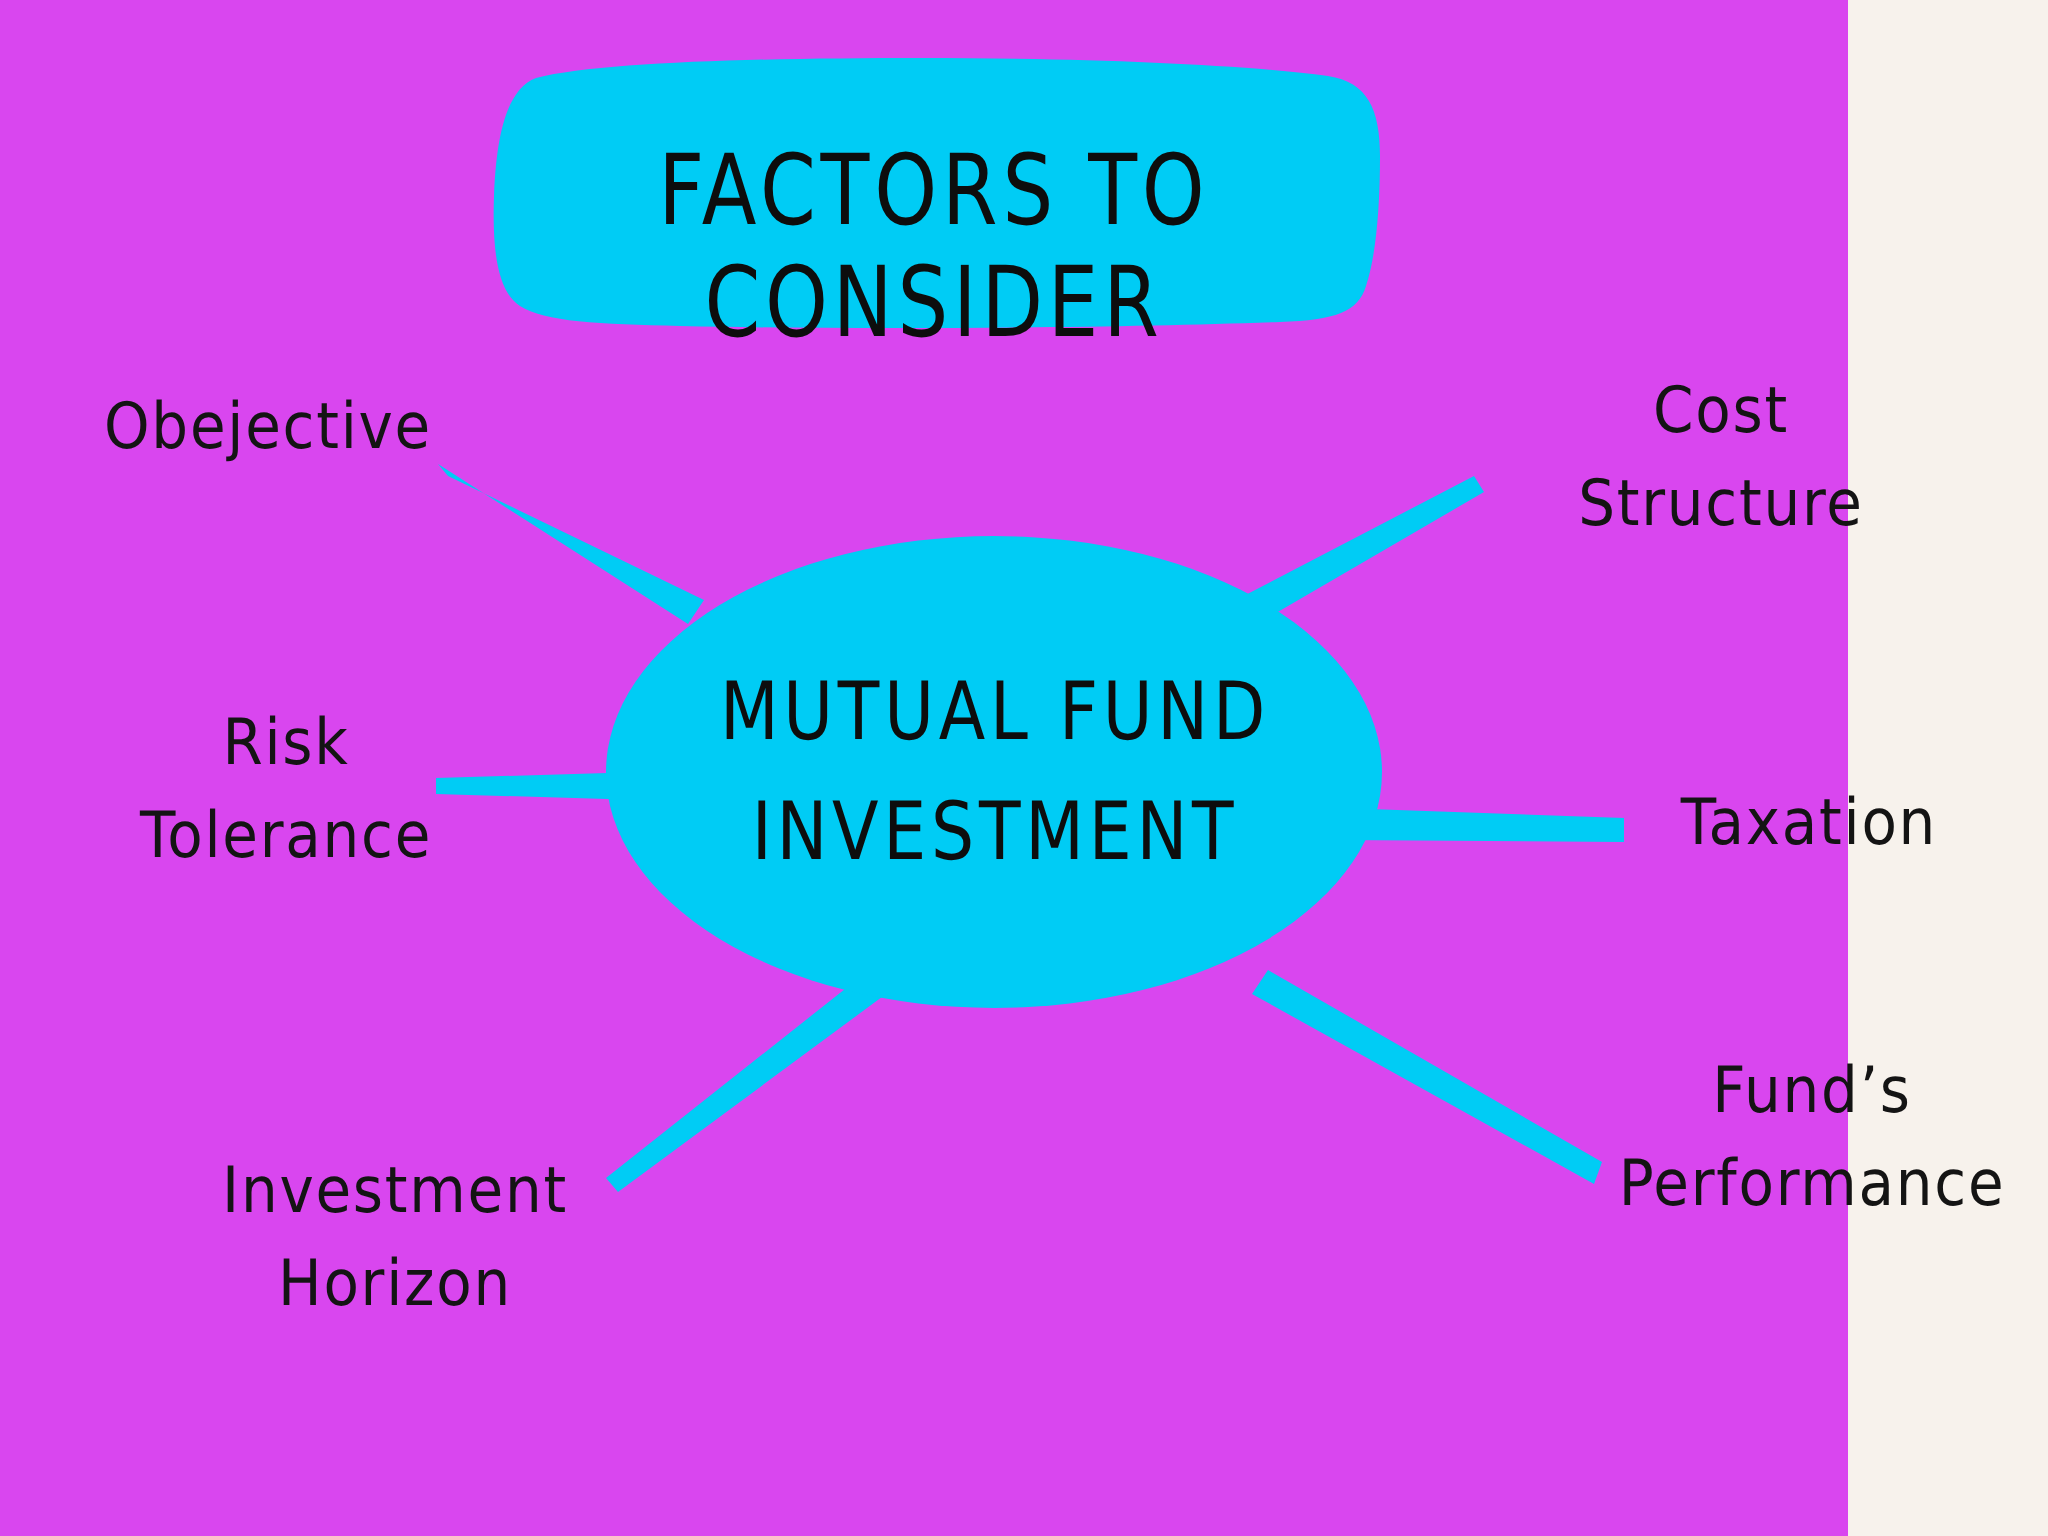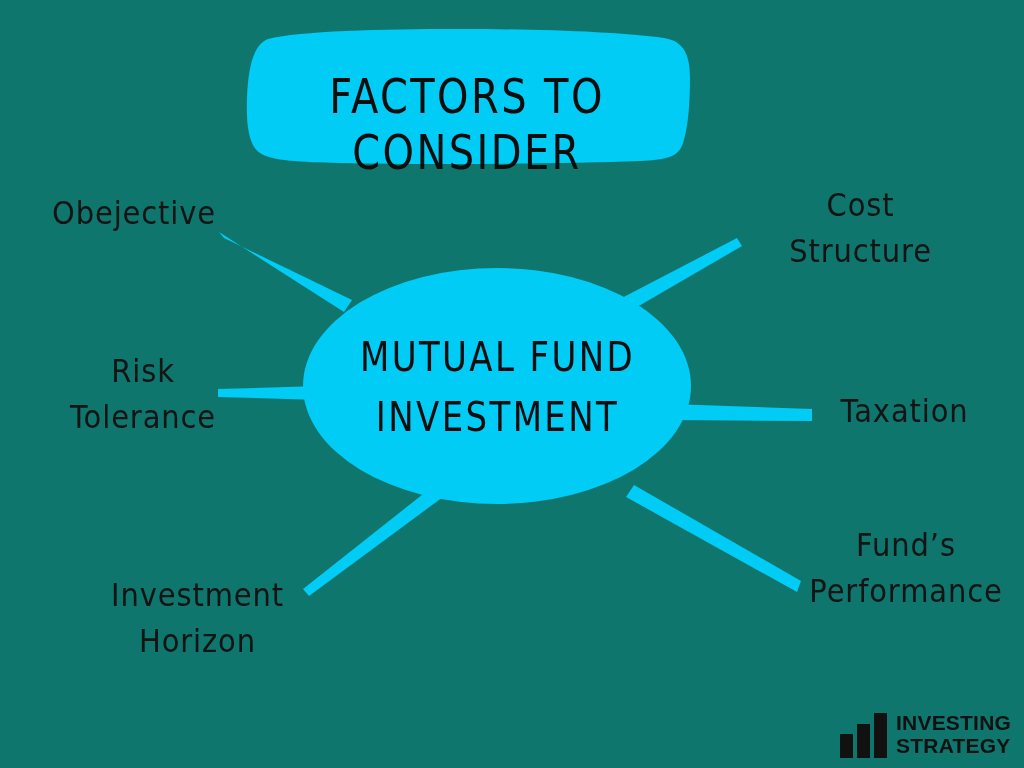--- a/index.html
+++ b/index.html
@@ -9,23 +9,23 @@
   }
   body {
     width: 1024px;
     height: 768px;
     background: #F7F2EC;
     font-family: "DejaVu Sans", sans-serif;
     overflow: hidden;
   }
   #canvas {
     position: relative;
-    width: 1024px;
+    width: 924px;
     height: 768px;
-    background: #0f766e;
+    background: #d946ef;
   }
   #art {
     position: absolute;
     top: 0;
     left: 0;
     width: 1024px;
     height: 768px;
   }
 
   
@@ -158,25 +158,14 @@
 Horizon</div>
 
   <div class="branch b-cost">Cost
 Structure</div>
 
   <div class="branch b-taxation">Taxation</div>
 
   <div class="branch b-performance">Fund’s
 Performance</div>
 
-  <div id="logo">
-    <div class="logo-bars">
-      <span class="bar-1"></span>
-      <span class="bar-2"></span>
-      <span class="bar-3"></span>
-    </div>
-    <div class="logo-words">
-      <div>INVESTING</div>
-      <div>STRATEGY</div>
-    </div>
-  </div>
 
 </div>
 
 </body></html>

